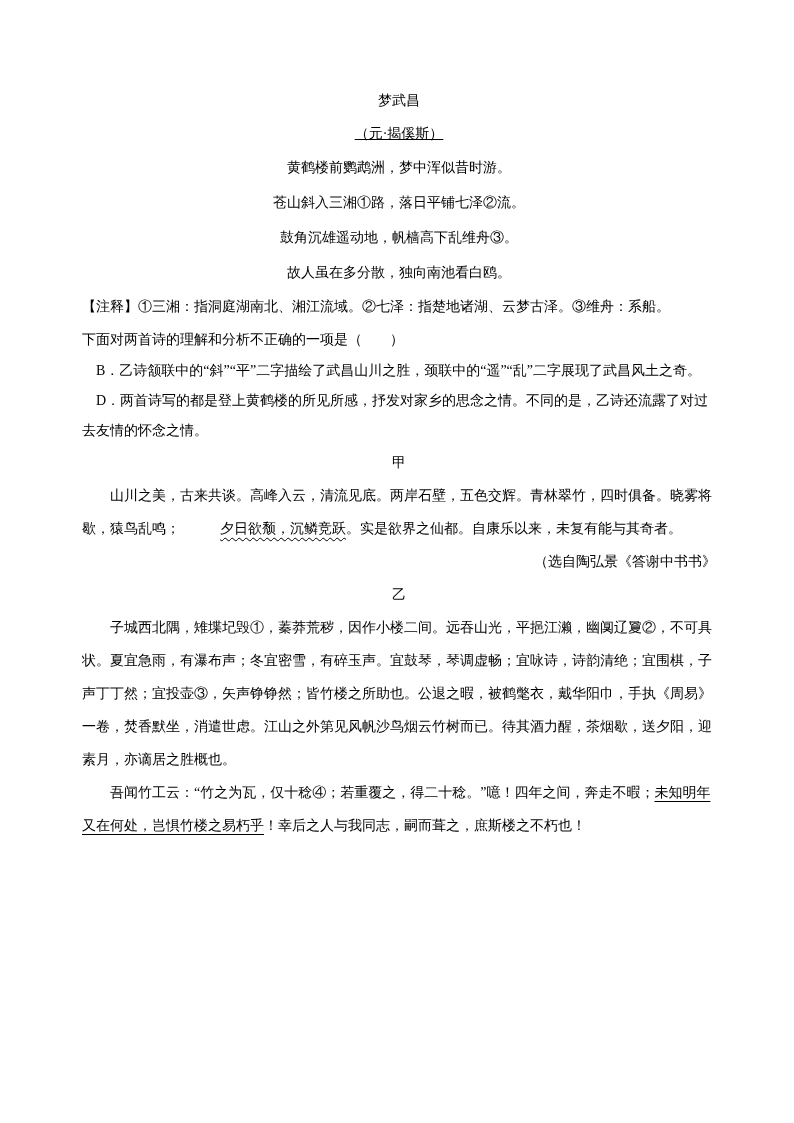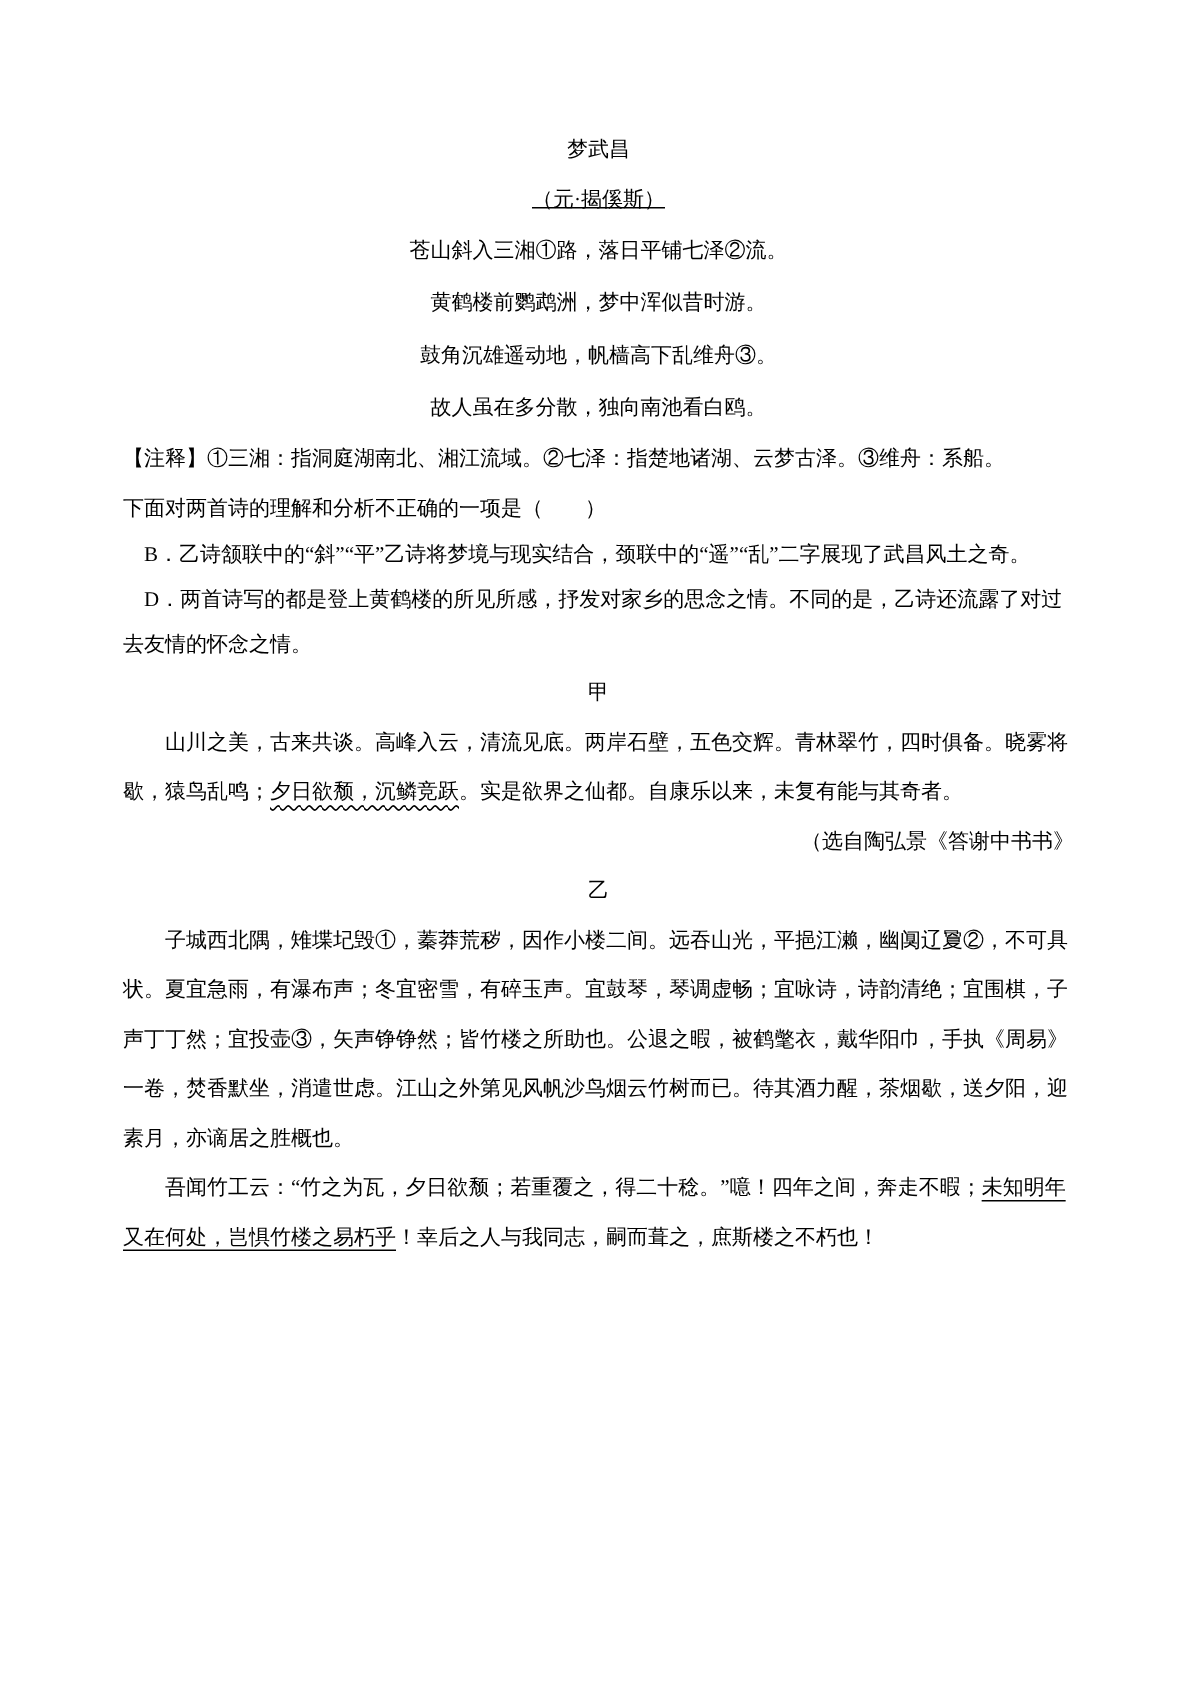--- a/index.html
+++ b/index.html
@@ -29,55 +29,56 @@
   .poem-line { line-height: 35px; }
   .options p { line-height: 30px; text-indent: 1em; }
   .indent2 { text-indent: 2em; }
   .yi1 { margin-top: 10px; }
   .yi2 { margin-top: 8px; }
   .wavy {
     text-decoration: underline;
     text-decoration-style: wavy;
     text-underline-offset: 4px;
     text-decoration-thickness: 1px;
+    margin-left: 40px;
   }
   .uline {
     text-decoration: underline;
     text-underline-offset: 4px;
     text-decoration-thickness: 1px;
   }
 </style>
 </head>
 <body>
 
 <div class="page">
 
   <div class="center">梦武昌</div>
   <div class="center author">（元·揭傒斯）</div>
 
+  <div class="center poem-line">黄鹤楼前鹦鹉洲，梦中浑似昔时游。</div>
   <div class="center poem-line">苍山斜入三湘①路，落日平铺七泽②流。</div>
-  <div class="center poem-line">黄鹤楼前鹦鹉洲，梦中浑似昔时游。</div>
   <div class="center poem-line">鼓角沉雄遥动地，帆樯高下乱维舟③。</div>
   <div class="center poem-line">故人虽在多分散，独向南池看白鸥。</div>
 
   <p>【注释】①三湘：指洞庭湖南北、湘江流域。②七泽：指楚地诸湖、云梦古泽。③维舟：系船。</p>
 
   <p>下面对两首诗的理解和分析不正确的一项是（　　）</p>
 
   <div class="options">
-    <p>B．乙诗颔联中的“斜”“平”乙诗将梦境与现实结合，颈联中的“遥”“乱”二字展现了武昌风土之奇。</p>
+    <p>B．乙诗颔联中的“斜”“平”二字描绘了武昌山川之胜，颈联中的“遥”“乱”二字展现了武昌风土之奇。</p>
     <p>D．两首诗写的都是登上黄鹤楼的所见所感，抒发对家乡的思念之情。不同的是，乙诗还流露了对过去友情的怀念之情。</p>
   </div>
 
 
   <div class="center">甲</div>
 
   <p class="indent2"><span>山川之美，古来共谈。高峰入云，清流见底。两岸石壁，五色交辉。青林翠竹，四时俱备。晓雾将歇，猿鸟乱鸣；</span><span class="wavy">夕日欲颓，沉鳞竞跃</span><span>。实是欲界之仙都。自康乐以来，未复有能与其奇者。</span></p>
 
   <p class="right">（选自陶弘景《答谢中书书》</p>
 
   <div class="center">乙</div>
 
   <p class="indent2 yi1">子城西北隅，雉堞圮毁①，蓁莽荒秽，因作小楼二间。远吞山光，平挹江濑，幽阒辽夐②，不可具状。夏宜急雨，有瀑布声；冬宜密雪，有碎玉声。宜鼓琴，琴调虚畅；宜咏诗，诗韵清绝；宜围棋，子声丁丁然；宜投壶③，矢声铮铮然；皆竹楼之所助也。公退之暇，被鹤氅衣，戴华阳巾，手执《周易》一卷，焚香默坐，消遣世虑。江山之外第见风帆沙鸟烟云竹树而已。待其酒力醒，茶烟歇，送夕阳，迎素月，亦谪居之胜概也。</p>
 
-  <p class="indent2 yi2"><span>吾闻竹工云：“竹之为瓦，夕日欲颓；若重覆之，得二十稔。”噫！四年之间，奔走不暇；</span><span class="uline">未知明年又在何处，岂惧竹楼之易朽乎</span><span>！幸后之人与我同志，嗣而葺之，庶斯楼之不朽也！</span></p>
+  <p class="indent2 yi2"><span>吾闻竹工云：“竹之为瓦，仅十稔④；若重覆之，得二十稔。”噫！四年之间，奔走不暇；</span><span class="uline">未知明年又在何处，岂惧竹楼之易朽乎</span><span>！幸后之人与我同志，嗣而葺之，庶斯楼之不朽也！</span></p>
 
 </div>
 
 </body></html>

